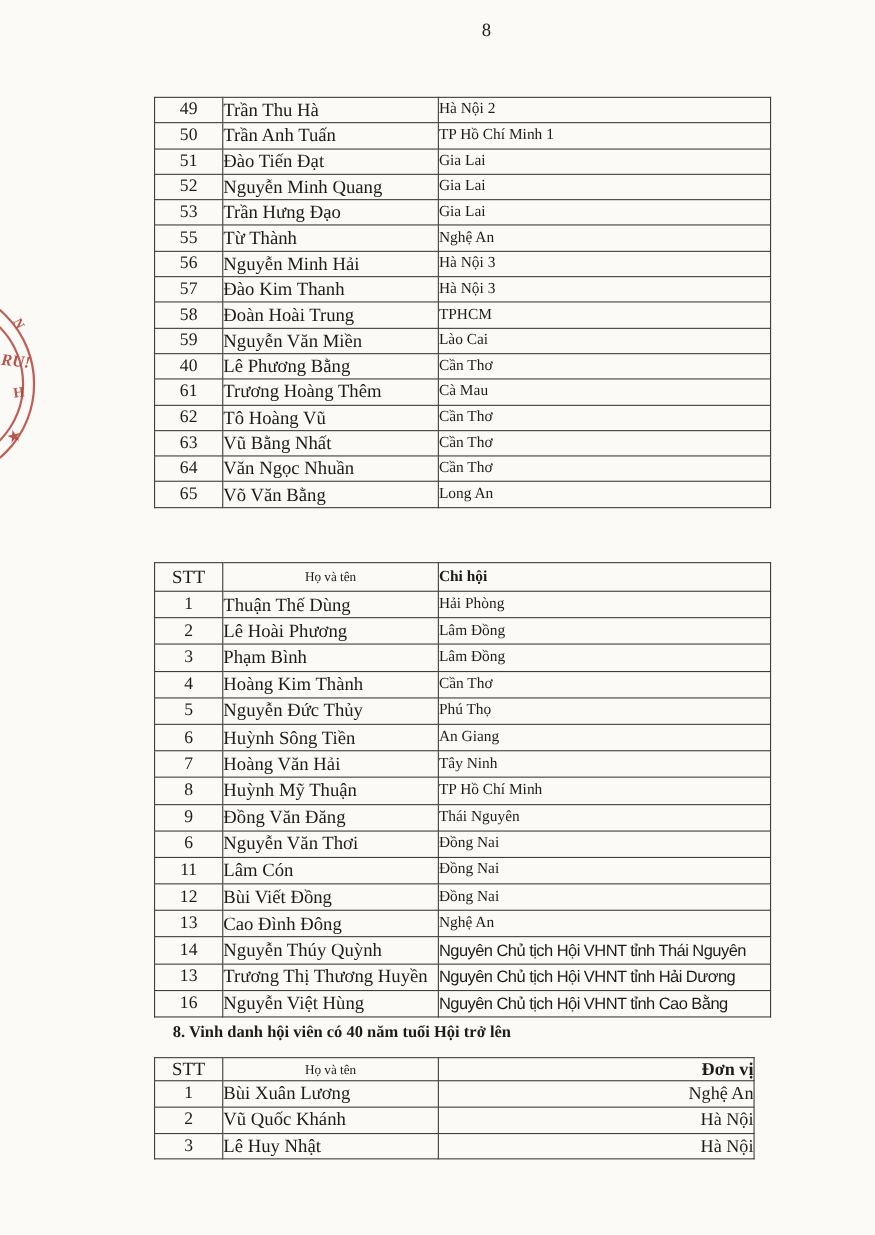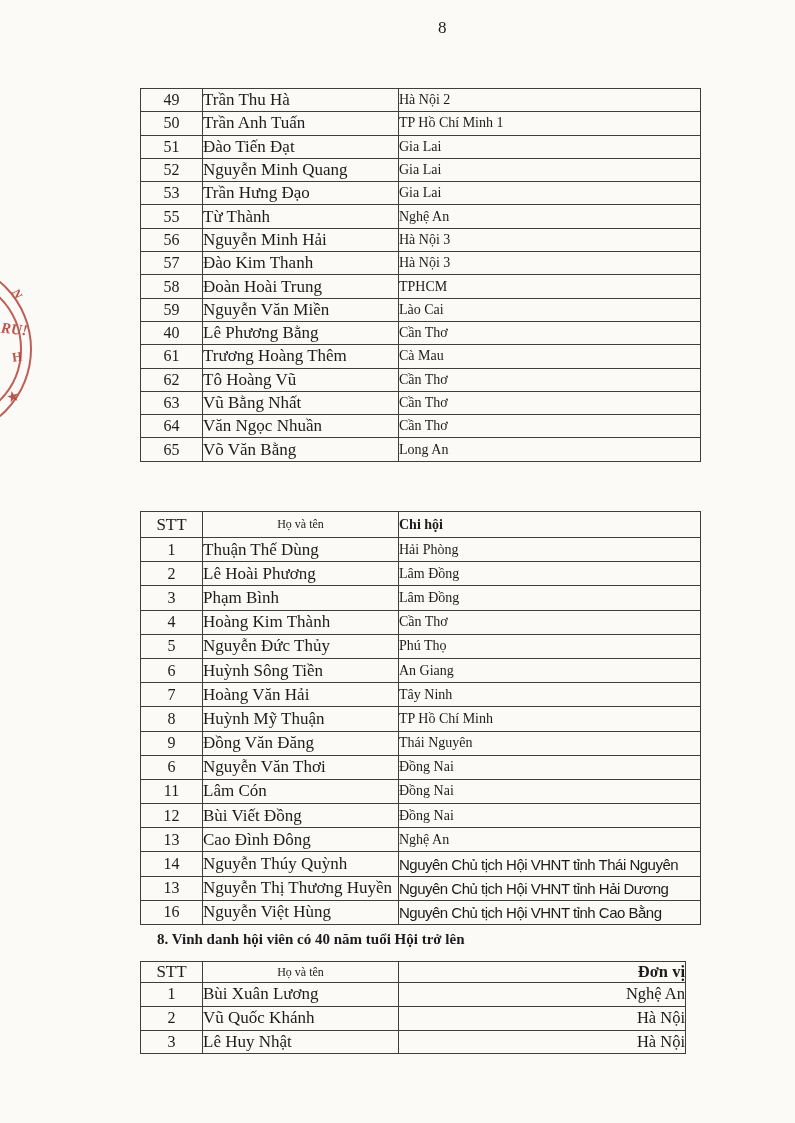--- a/index.html
+++ b/index.html
@@ -284,21 +284,21 @@
   </tr>
 
   <tr>
     <td class="col-stt">14</td>
     <td class="col-name">Nguyễn Thúy Quỳnh</td>
     <td class="col-unit condensed">Nguyên Chủ tịch Hội VHNT tỉnh Thái Nguyên</td>
   </tr>
 
   <tr>
     <td class="col-stt">13</td>
-    <td class="col-name">Nguyễn Thị Thương Huyền</td>
+    <td class="col-name">Trương Thị Thương Huyền</td>
     <td class="col-unit condensed">Nguyên Chủ tịch Hội VHNT tỉnh Hải Dương</td>
   </tr>
 
   <tr>
     <td class="col-stt">16</td>
     <td class="col-name">Nguyễn Việt Hùng</td>
     <td class="col-unit condensed">Nguyên Chủ tịch Hội VHNT tỉnh Cao Bằng</td>
   </tr>
 </tbody>
   </table>

